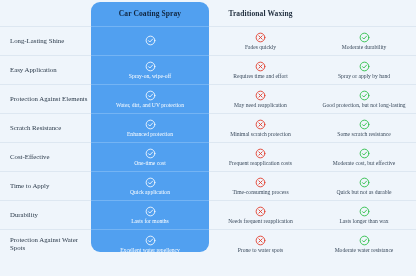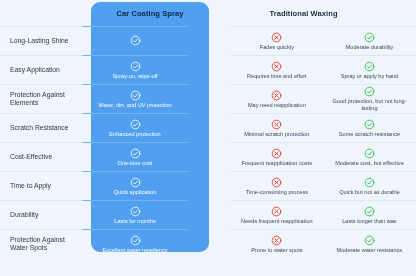--- a/index.html
+++ b/index.html
@@ -29,37 +29,38 @@
     position:absolute;
     left:0; top:0;
     width:416px;
     z-index:2;
   }
 
   .row {
     display:flex;
     width:416px;
     align-items:stretch;
+    font-family:Liberation Serif, serif;
   }
 
   .row.header-row { height:26px; }
   .row.body-row  { height:29px; }
 
   .cell {
     display:flex;
     flex-direction:column;
     align-items:center;
     justify-content:center;
     text-align:center;
     padding:1px 3px;
   }
 
   .c-feature { width:91px; align-items:flex-start; padding-left:10px; }
   .c-main    { width:118px; }
-  .c-alt     { width:103px;margin-left:43px; }
+  .c-alt     { width:103px; }
   .c-alt2    { width:104px; }
 
   
   .row.body-row .c-feature,
   .row.body-row .c-alt,
   .row.body-row .c-alt2 {
     border-top:1px solid #dde7f1;
   }
   .row.body-row .c-main {
     border-top:1px solid #74b4f4;

